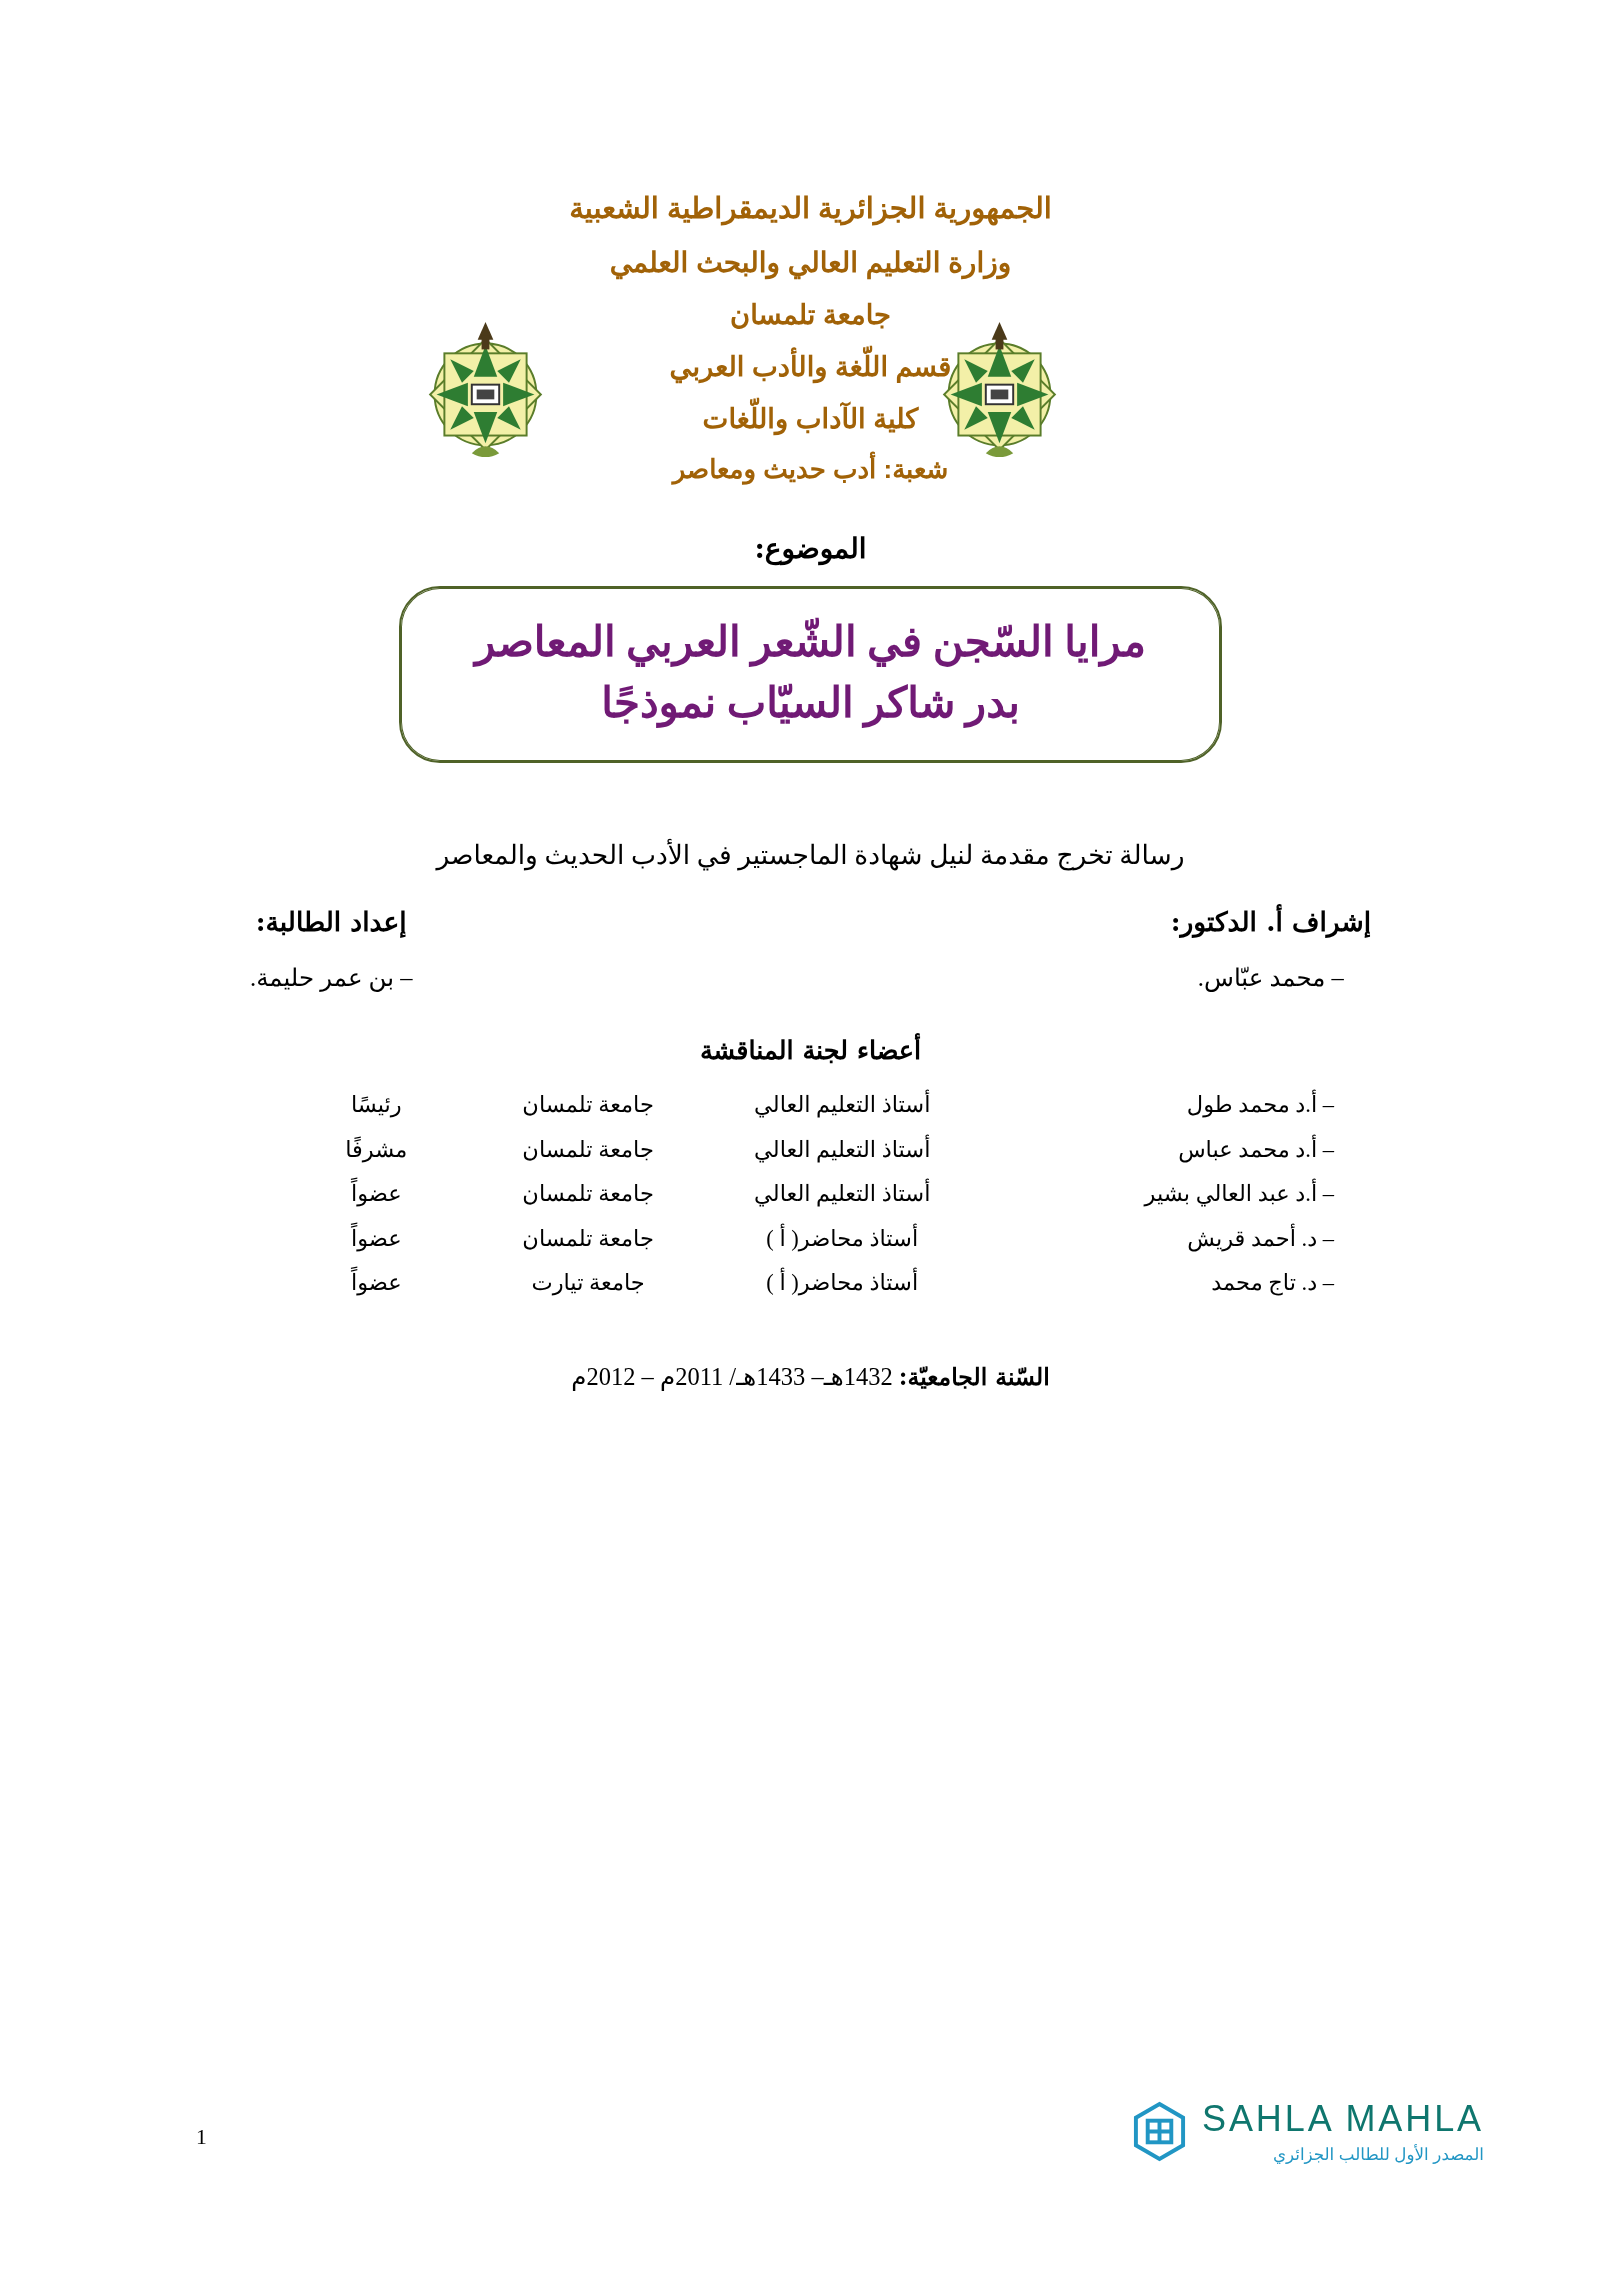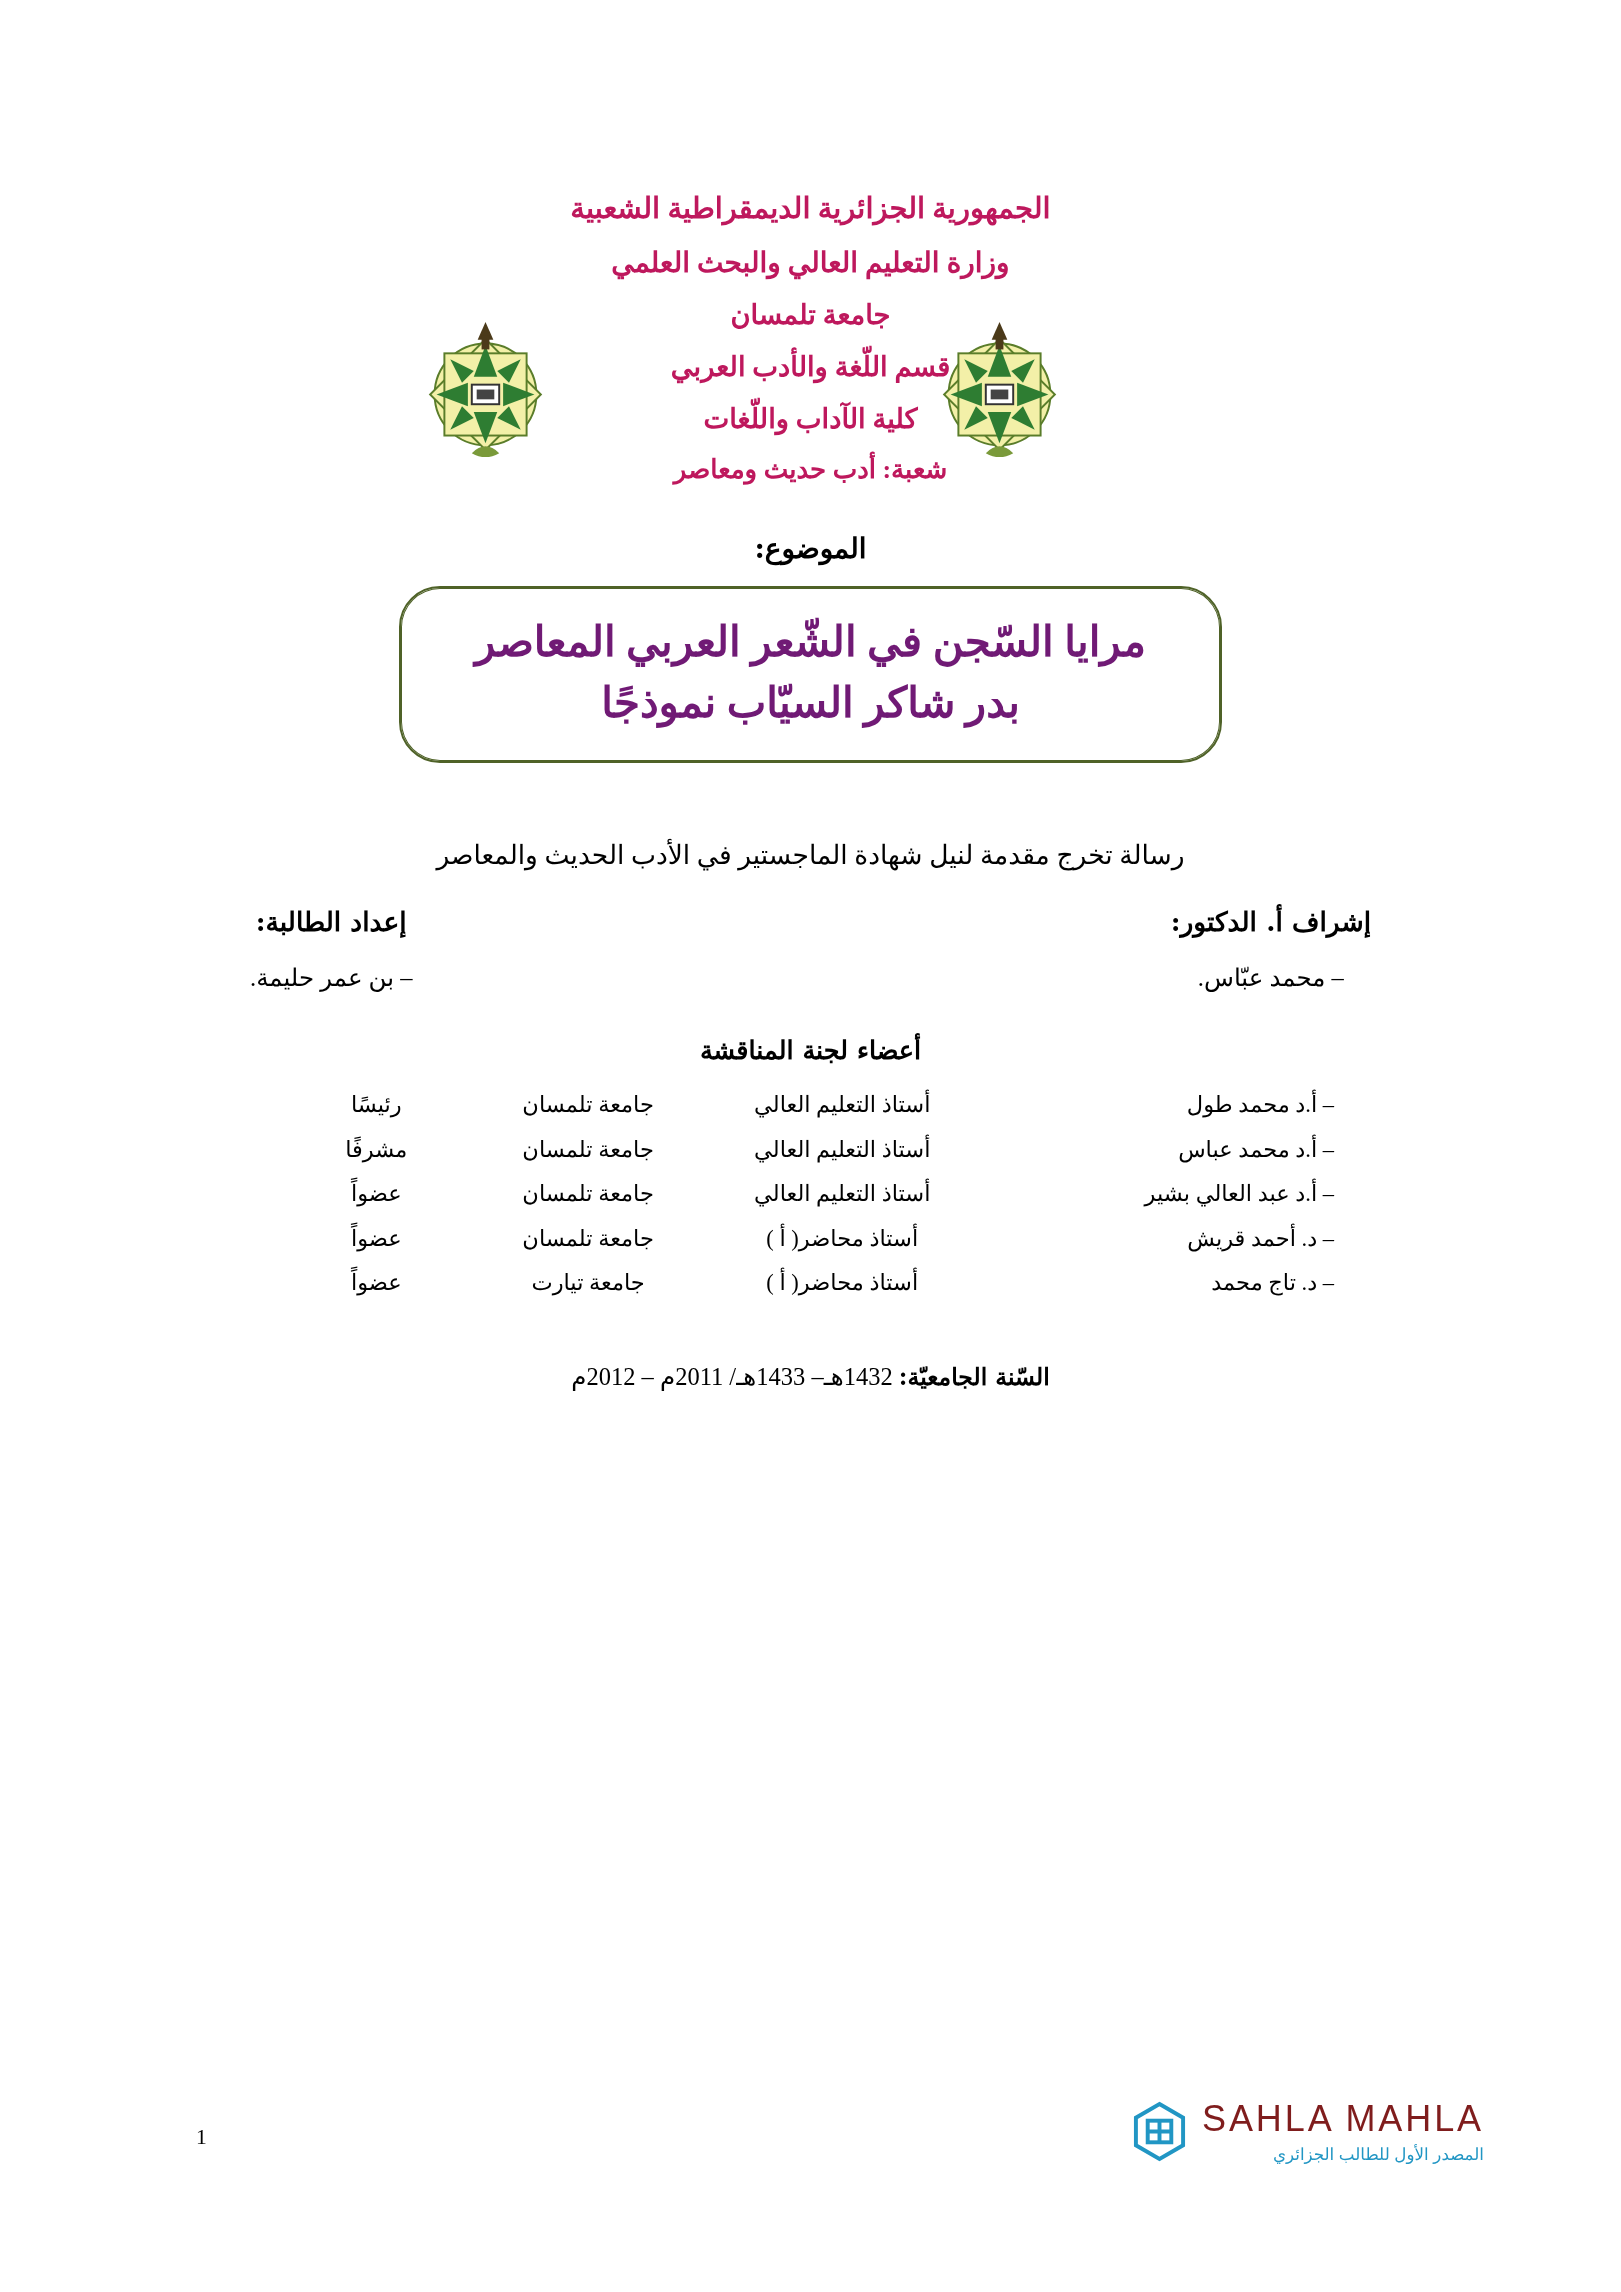--- a/index.html
+++ b/index.html
@@ -21,24 +21,24 @@
     padding: 0;
   }
 
   
   .header {
     margin-top: 181px;
     text-align: center;
     position: relative;
   }
   .header-line {
-    font-family: Liberation Serif, serif;
+    font-family: Liberation Sans, sans-serif;
     font-weight: bold;
     letter-spacing: 1px;
-    color: #be185d;
+    color: #a16207;
     line-height: 1.9;
   }
   .hl-1 { font-size: 29px; }
   .hl-2 { font-size: 28px; }
   .hl-3 { font-size: 27.4px; }
   .hl-4 { font-size: 27.4px; }
   .hl-5 { font-size: 27.4px; }
   .hl-6 { font-size: 26px; }
 
   
@@ -164,21 +164,21 @@
     display: flex;
     flex-direction: row-reverse;
     align-items: center;
     gap: 13.7px;
   }
   .wm-text { text-align: right; direction: ltr; }
   .wm-main {
     font-family: "Liberation Sans", sans-serif;
     font-size: 36px;
     letter-spacing: 2.9px;
-    color: #7f1d1d;
+    color: #0f766e;
     font-weight: normal;
   }
   .wm-sub {
     font-family: "Liberation Sans", sans-serif;
     font-size: 16.7px;
     color: #2196c4;
     direction: rtl;
     margin-top: 3.9px;
   }
 </style>

